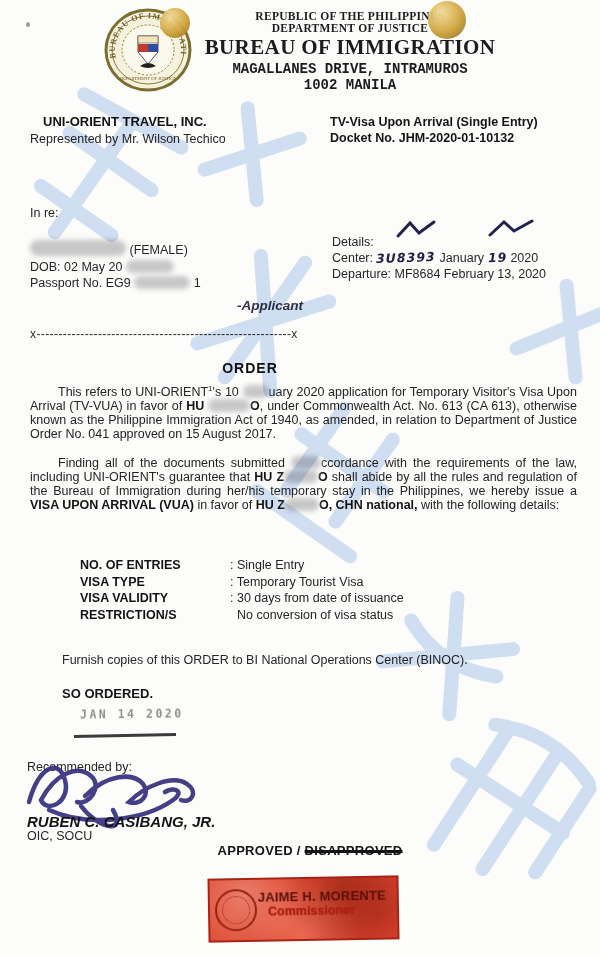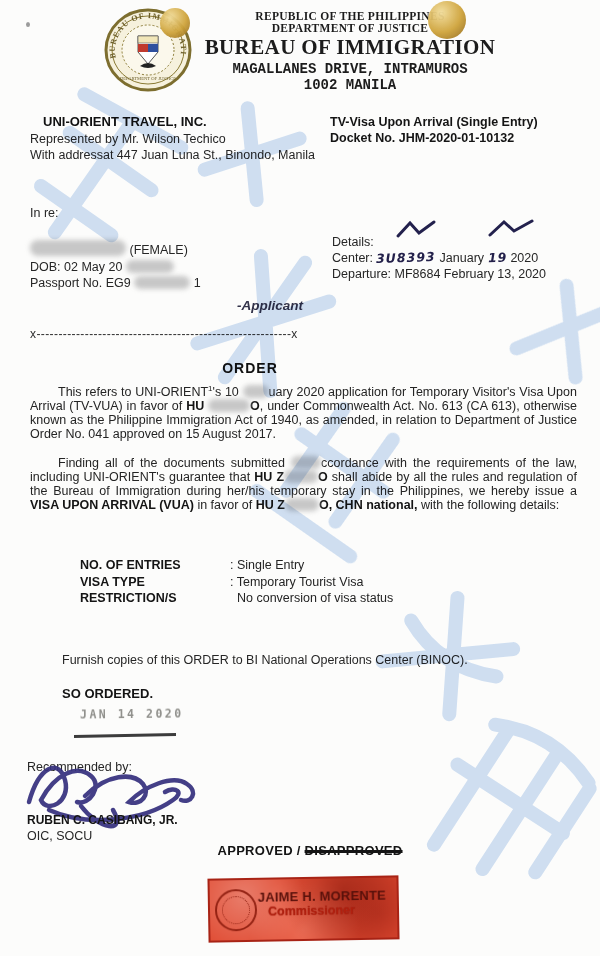--- a/index.html
+++ b/index.html
@@ -38,21 +38,21 @@
   .vrow{display:flex;line-height:16.5px;}
   .vlbl{display:inline-block;width:150px;font-weight:bold;color:#141414;}
   .vvals{color:#242424;}
 
   .furnish{left:62px;top:653px;}
   .soord{left:62px;top:686px;font-weight:bold;font-size:13px;color:#141414;}
   .datestamp{left:80px;top:707px;font-family:"DejaVu Sans Mono",monospace;font-weight:bold;
              color:#90908c;letter-spacing:2.5px;font-size:11.5px;filter:blur(.4px);transform:rotate(-.6deg);}
   .rule{left:74px;top:734px;width:102px;height:2.5px;background:#3c3c3c;transform:rotate(-1deg);}
   .recby{left:27px;top:760px;}
-  .rname{left:27px;top:813px;font-weight:bold;font-size:12px;color:#141414;}
+  .rname{left:27px;top:813px;font-weight:bold;font-size:15px;color:#141414;font-style:italic;}
   .rtitle{left:27px;top:829px;}
   .approval{left:150px;top:843px;width:320px;text-align:center;font-weight:bold;font-size:13px;color:#141414;letter-spacing:.3px;}
   .strike{text-decoration:line-through;text-decoration-thickness:2.5px;}
 
   
   .stamp{left:208px;top:877px;width:187px;height:60px;transform:rotate(-1deg);
     border:2px solid #a82315;
     background:
       radial-gradient(circle at 18% 28%,rgba(255,255,255,.28),transparent 38%),
       radial-gradient(circle at 72% 18%,rgba(110,12,4,.4),transparent 46%),
@@ -98,21 +98,20 @@
     <div class="l3">BUREAU OF IMMIGRATION</div>
     <div class="l4">MAGALLANES DRIVE, INTRAMUROS</div>
     <div class="l5">1002 MANILA</div>
   </div>
   <div class="abs gold" style="left:428px;top:1px;width:38px;height:38px;"></div>
   <div class="abs tinymark"></div>
 
   <div class="abs addr">
     <div class="company line">UNI-ORIENT TRAVEL, INC.</div>
     <div class="line">Represented by Mr. Wilson Techico</div>
-    <div class="line">With addressat 447 Juan Luna St., Binondo, Manila</div>
   </div>
 
   <div class="abs docket">
     <div>TV-Visa Upon Arrival (Single Entry)</div>
     <div>Docket No. JHM-2020-01-10132</div>
   </div>
 
   <div class="abs inre">In re:</div>
   <div class="abs inrelines">
     <div class="line">
@@ -156,20 +155,26 @@
       <div class="vrow">
         <span class="vlbl">NO. OF ENTRIES</span>
         <span class="vvals">
           <div>: Single Entry</div>
         </span>
       </div>
       <div class="vrow">
         <span class="vlbl">VISA TYPE</span>
         <span class="vvals">
           <div>: Temporary Tourist Visa</div>
+        </span>
+      </div>
+      <div class="vrow">
+        <span class="vlbl">VISA VALIDITY</span>
+        <span class="vvals">
+          <div>: 30 days from date of issuance</div>
         </span>
       </div>
       <div class="vrow">
         <span class="vlbl">RESTRICTION/S</span>
         <span class="vvals">
           <div style="padding-left: 7px;">No conversion of visa status</div>
         </span>
       </div>
     </div>
 

